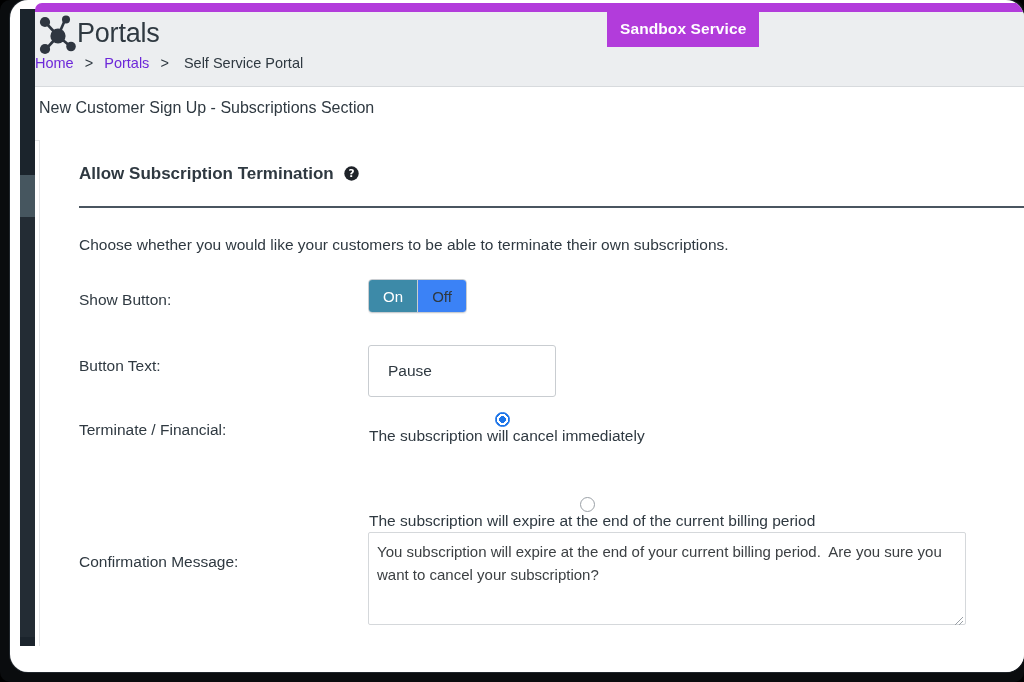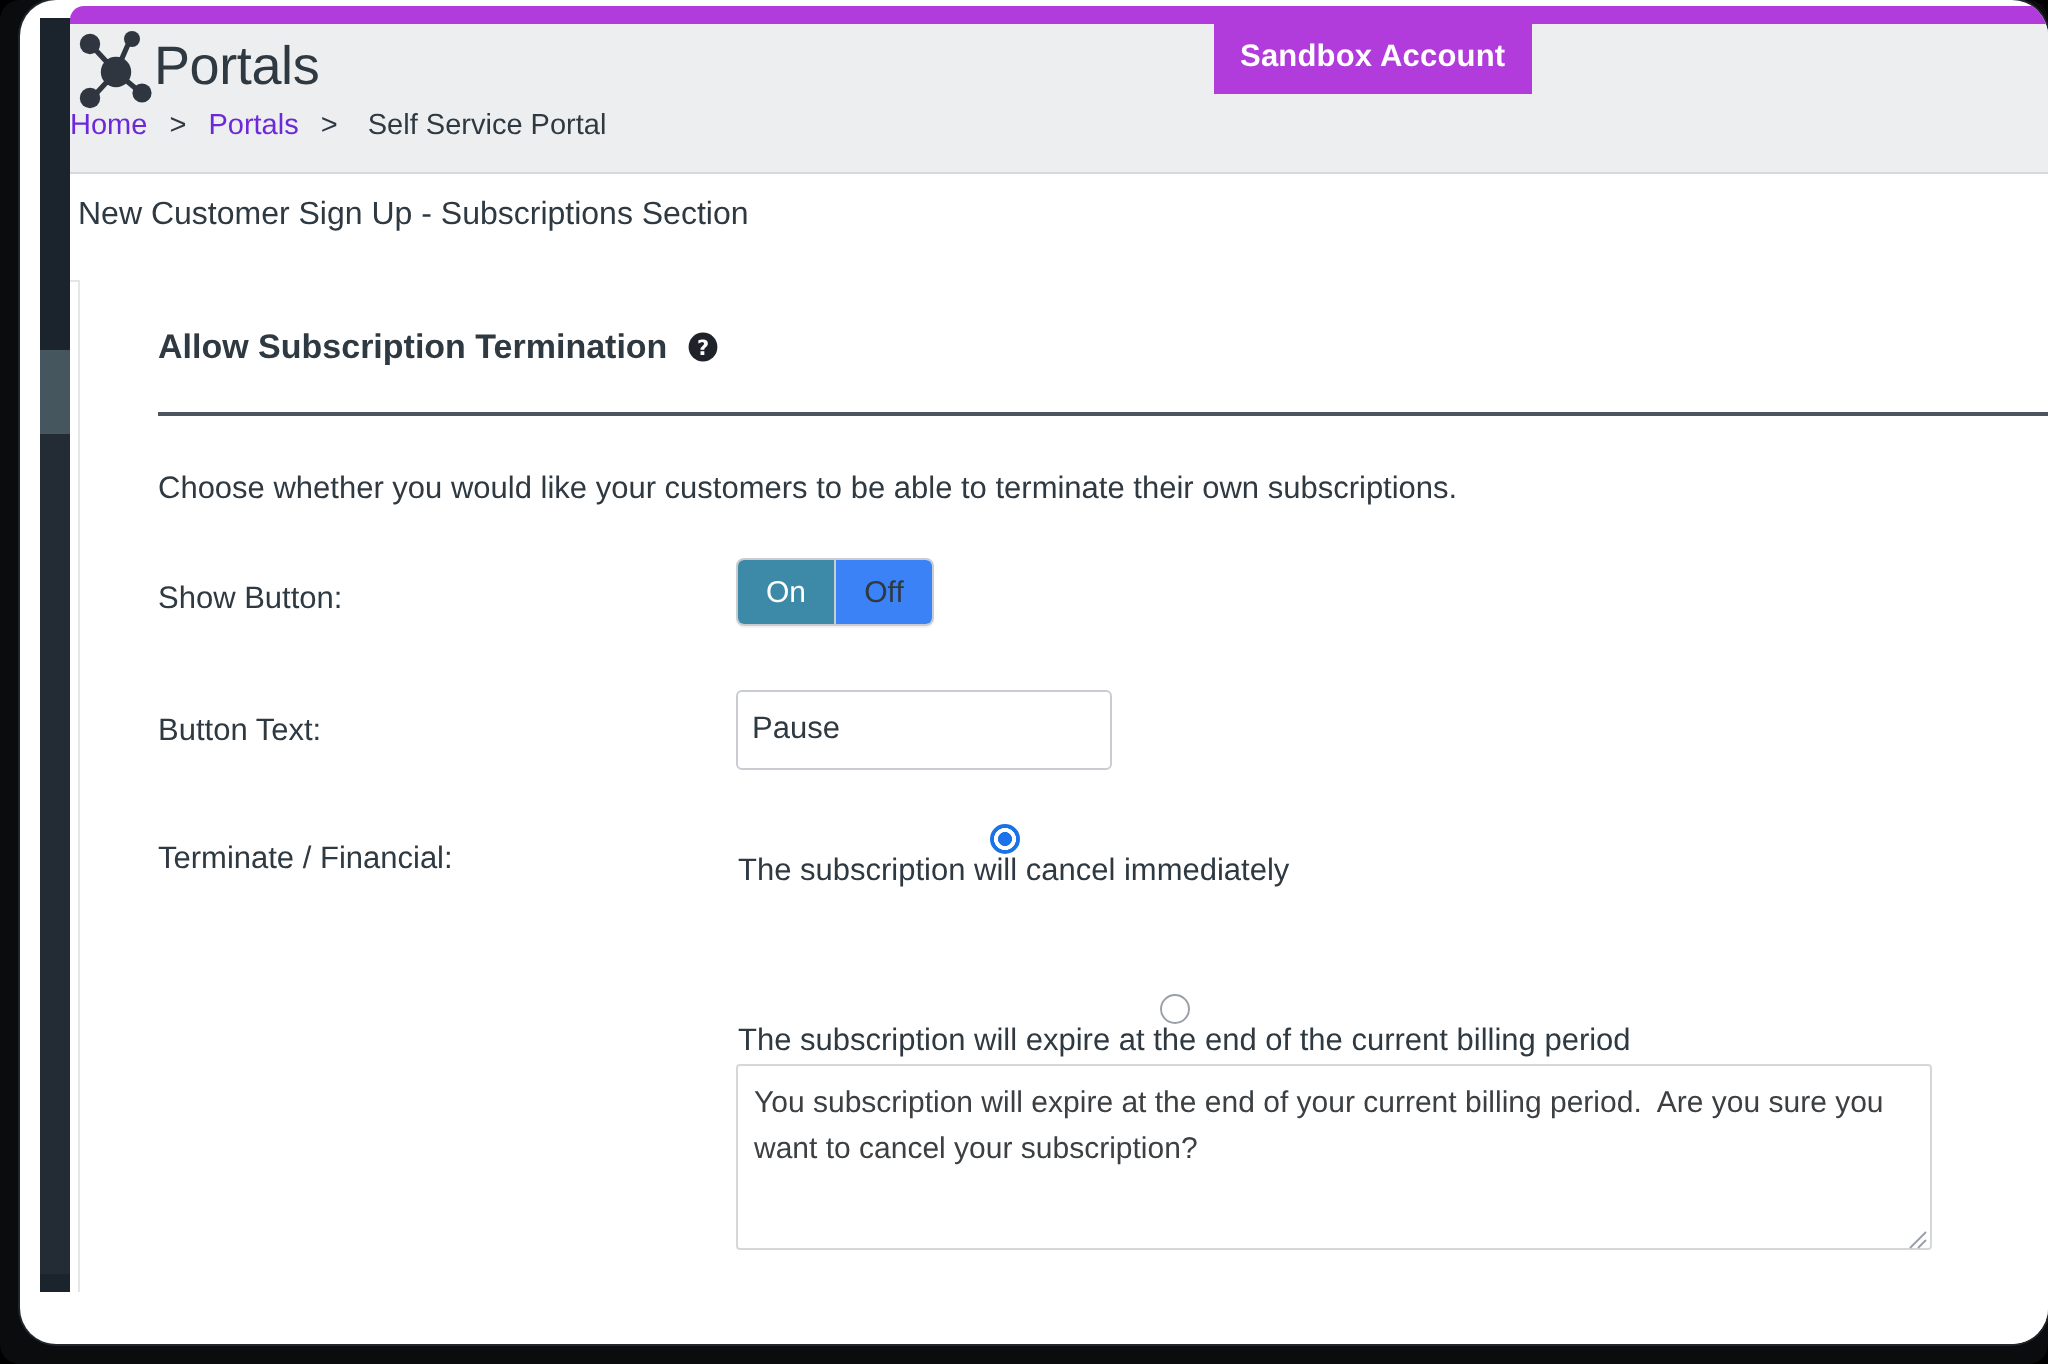--- a/index.html
+++ b/index.html
@@ -222,28 +222,28 @@
     background: #3b82f6;
     color: #2f3941;
     border-left: 1px solid #c9cdd1;
   }
 
   
   #row-button-text-label { left: 39px; top: 217px; }
   #button-text-input {
     position: absolute;
     left: 328px; top: 205px;
-    width: 188px; height: 40px;
+    width: 188px; height: 52px;
     border: 1px solid #c9cdd1;
     border-radius: 3px;
     box-sizing: border-box;
     font-family: "Liberation Sans", sans-serif;
     font-size: 15.5px;
     color: #2f3941;
-    padding: 0 7px;
+    padding: 0 19px;
     background: #ffffff;
     outline: none;
   }
 
   
   #row-terminate-label { left: 39px; top: 281px; }
 
   .radio-row {
     position: absolute;
     display: flex;
@@ -368,21 +368,21 @@
         <div id="app-title">Portals</div>
 
         <div id="breadcrumb">
           <span class="crumb-link">Home</span>
           <span class="crumb-sep">&gt;</span>
           <span class="crumb-link">Portals</span>
           <span class="crumb-sep">&gt;</span>
           <span class="crumb-current">Self Service Portal</span>
         </div>
 
-        <div id="sandbox-badge">Sandbox Account</div>
+        <div id="sandbox-badge">Sandbox Service</div>
 
       </div>
 
       <div id="page-title-bar">
         <div id="page-title">New Customer Sign Up - Subscriptions Section</div>
       </div>
 
       <div id="content-card">
 
         <div id="section-heading">
@@ -422,20 +422,21 @@
               <polyline points="1,1 6,6.3 11,1" fill="none" stroke="#5f6368" stroke-width="1.3" stroke-linecap="round" stroke-linejoin="round"></polyline>
             </svg>
           </span>
         </div>
 
         <div class="radio-row" id="radio-endperiod">
           <span class="radio-mark unchecked"></span>
           <span>The subscription will expire at the end of the current billing period</span>
         </div>
 
+        <div class="form-label" id="row-confirmation-label">Confirmation Message:</div>
         <textarea id="confirmation-textarea" style="">You subscription will expire at the end of your current billing period.  Are you sure you want to cancel your subscription?</textarea>
         <span id="resize-grip">
           <svg width="11" height="11" viewBox="0 0 11 11">
             <g stroke="#9aa0a6" stroke-width="1">
               <line x1="10" y1="2" x2="2" y2="10"></line>
               <line x1="10" y1="6" x2="6" y2="10"></line>
             </g>
           </svg>
         </span>
 

